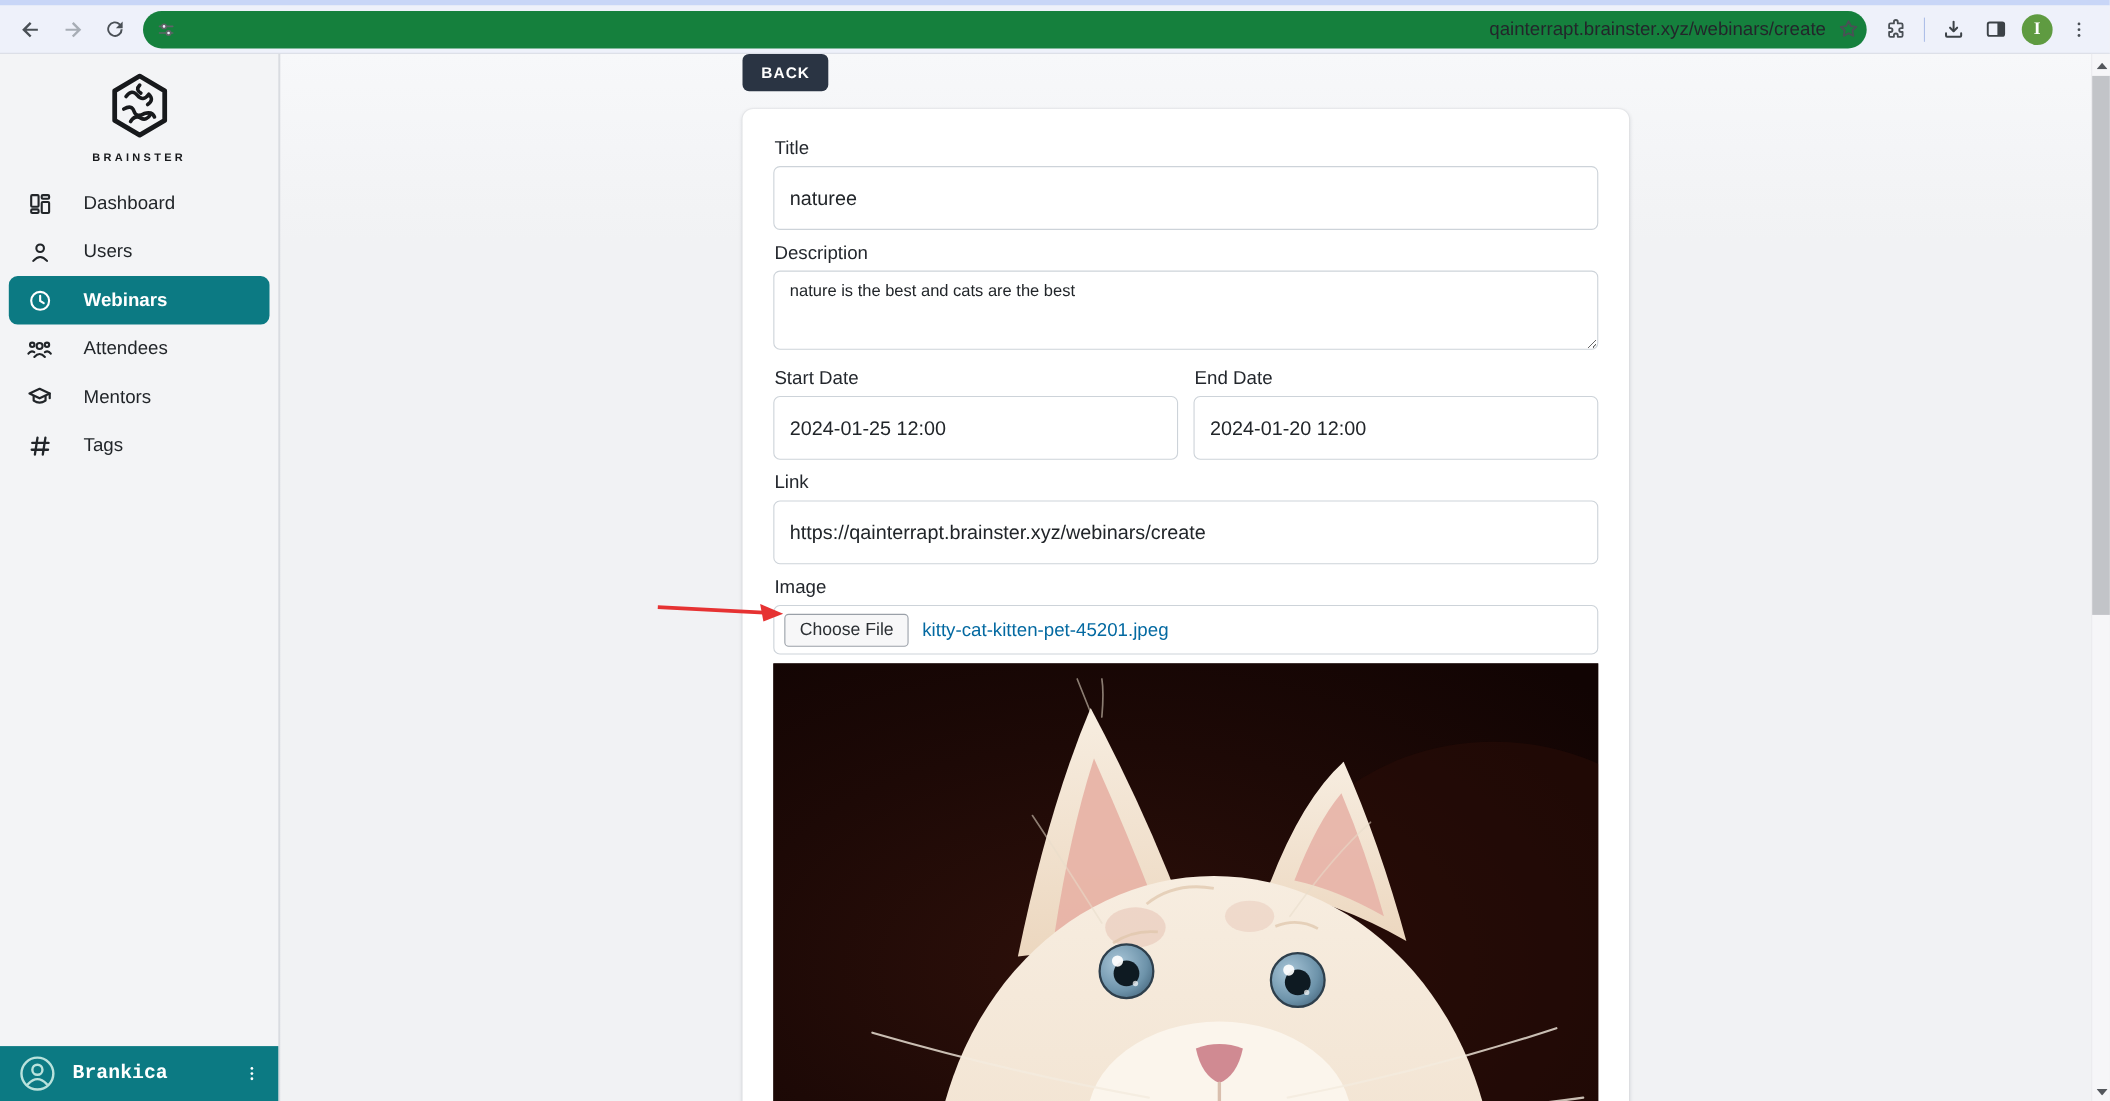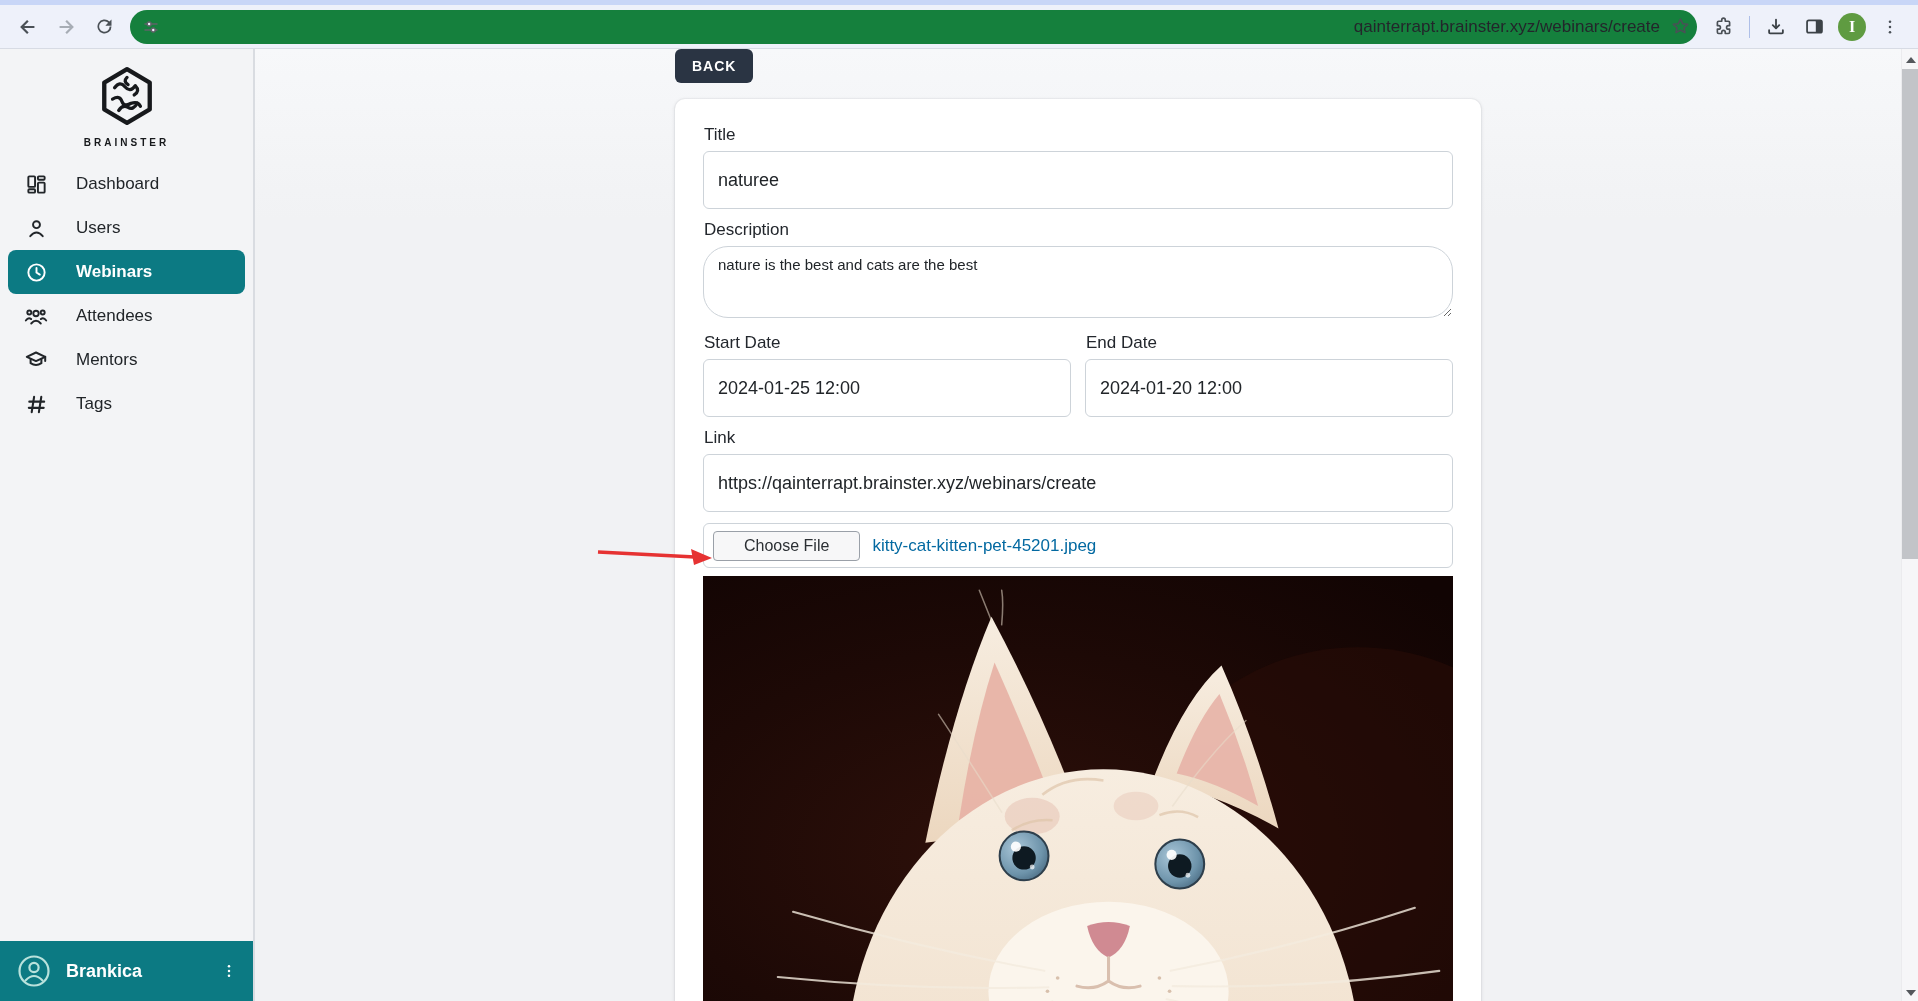--- a/index.html
+++ b/index.html
@@ -27,47 +27,47 @@
     border-right:2px solid #d9dce1; display:flex; flex-direction:column; position:relative; }
   .logo-block { text-align:center; padding:16px 0 14px; }
   .brand { margin-top:6px; font-size:10px; font-weight:bold; letter-spacing:3px;
     color:#17191c; }
   .nav { padding:0 8px; }
   .nav-item { display:flex; align-items:center; gap:28px; height:44px;
     padding:0 16px; border-radius:8px; color:#212529; font-size:17px; cursor:pointer; }
   .nav-item .ic { width:24px; height:24px; flex:0 0 auto; display:flex;
     align-items:center; justify-content:center; }
   .nav-item.active { background:#0c7a83; color:#ffffff; font-weight:bold; }
-  .side-footer { position:absolute; left:0; right:0; bottom:0; height:60px;
-    background:#0c7a83; display:flex; align-items:center; gap:14px; padding:0 16px; }
+  .side-footer { position:absolute; left:0; right:0; bottom:0; height:50px;
+    background:#0c7a83; display:flex; align-items:center; gap:14px; padding:0 16px;font-family:Liberation Mono, monospace; }
   .side-footer .uname { color:#fff; font-size:18px; font-weight:bold; }
   .side-footer .kebab { margin-left:auto; }
 
   
   .main { flex:1 1 auto; position:relative;
     background:linear-gradient(#f7f8fa, #f1f2f4 170px); }
   .content { width:806px; margin-left:420px; }
   .btn-back { background:#2a3443; color:#ffffff; border:none;
     border-radius:6px; padding:9px 17px; font-size:14px; font-weight:bold;
     letter-spacing:1px; font-family:"Liberation Sans", sans-serif; cursor:pointer; }
   .card { margin-top:16px; background:#ffffff; border-radius:10px;
     box-shadow:0 1px 4px rgba(20,25,40,.12), 0 0 0 1px rgba(20,25,40,.03);
     padding:26px 28px 40px; }
   .f-label { display:block; font-size:17px; color:#23272d; margin:0 0 6px 1px; }
   .f-section { margin-bottom:11px; }
   .f-input { width:100%; height:58px; border:1px solid #cdd3d9; border-radius:6px;
     padding:0 14px; font-size:18px; color:#212529; background:#fff;
     font-family:"Liberation Sans", sans-serif; }
-  textarea.f-input { height:72px; padding:9px 14px; font-size:15px; resize:both;border-radius:25px; }
+  textarea.f-input { height:72px; padding:9px 14px; font-size:15px; resize:both; }
   .date-row { display:flex; gap:14px; }
   .date-row .col { flex:1 1 0; }
   .image-box { border:1px solid #cdd3d9; border-radius:6px; height:45px;
     display:flex; align-items:center; gap:12px; padding:0 9px; cursor:pointer; }
   .choose-btn { font-size:16px; color:#2b2f33; background:#f7f7f8;
-    border:1px solid #9aa0a8; border-radius:4px; padding:5px 30px;
+    border:1px solid #9aa0a8; border-radius:4px; padding:5px 13px;
     font-family:"Liberation Sans", sans-serif; cursor:pointer; }
   .filename { font-size:17px; color:#0369a1; }
   .cat-wrap { margin-top:8px; width:750px; height:460px; background:#170706;
     overflow:hidden; }
   .cat-wrap svg { display:block; }
 
   
   .anno-arrow { position:absolute; left:340px; top:496px; pointer-events:none; }
 
   
@@ -258,20 +258,21 @@
           <div class="col">
             <label class="f-label">End Date</label>
             <input class="f-input" type="text" value="2024-01-20 12:00" style="">
           </div>
         </div>
         <div class="f-section">
           <label class="f-label">Link</label>
           <input class="f-input" type="text" value="https://qainterrapt.brainster.xyz/webinars/create" style="">
         </div>
         <div class="f-section" style="margin-bottom:0;">
+          <label class="f-label">Image</label>
           <div class="image-box">
             <button class="choose-btn">Choose File</button>
             <span class="filename">kitty-cat-kitten-pet-45201.jpeg</span>
           </div>
         </div>
 
         <div class="cat-wrap">
           <svg width="750" height="460" viewBox="0 0 750 452" preserveAspectRatio="xMidYMid slice">
             <defs>
               <radialGradient id="bgG" cx="40%" cy="60%" r="80%">

